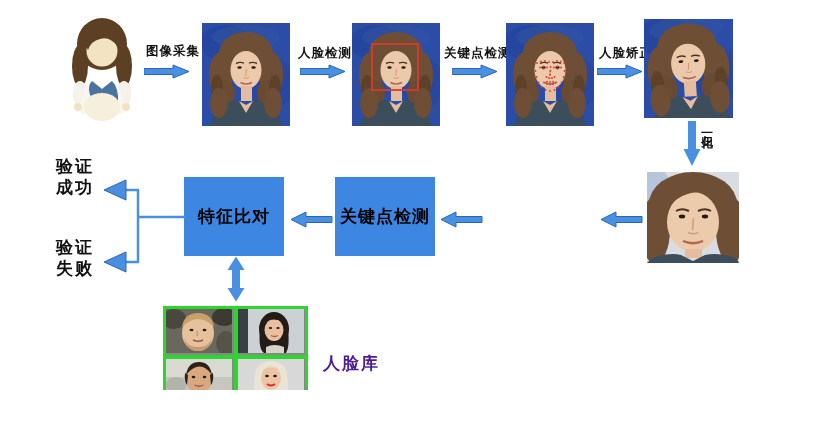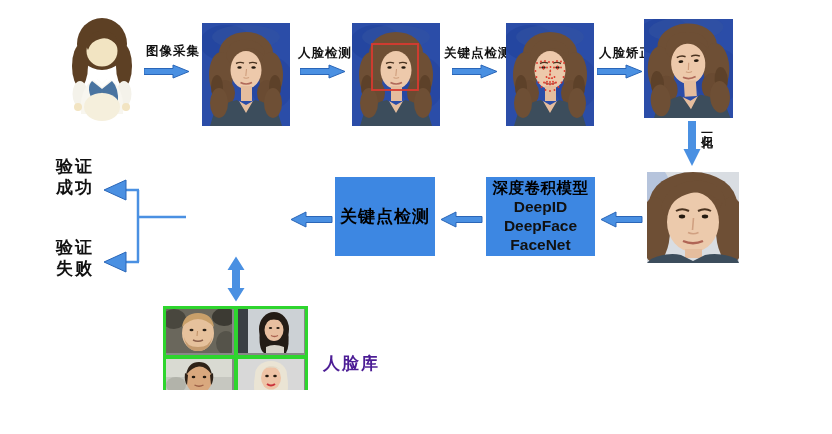--- a/index.html
+++ b/index.html
@@ -231,39 +231,36 @@
       <path d="M36,69 Q46,73.5 56,69" stroke="#b06555" stroke-width="2.4" fill="none"></path>
       <rect x="38" y="77" width="17" height="9" fill="#e5bd9e"></rect>
       <path d="M0,91 L4,87 Q20,80 34,83 L46,89 L58,83 Q74,80 90,87 L92,91 Z" fill="#3c4d5c"></path>
     </svg>
   </div>
 
   <svg class="abs" style="left:599px; top:211px;" width="44" height="17" viewBox="0 0 44 17">
       <use href="#arrow-l"></use>
     </svg>
 
-  <div class="flow-box" style="left:486px; top:177px; width:109px; height:79px;">
-    <div class="model-title">深度卷积模型</div>
-    <div class="model-name">DeepID</div>
-    <div class="model-name">DeepFace</div>
-    <div class="model-name">FaceNet</div>
-  </div>
 
   <svg class="abs" style="left:439px; top:211px;" width="44" height="17" viewBox="0 0 44 17">
       <use href="#arrow-l"></use>
     </svg>
 
   <div class="flow-box" style="left:335px; top:177px; width:100px; height:79px;">
     <div class="cn">关键点检测</div>
   </div>
 
   <svg class="abs" style="left:289px; top:211px;" width="44" height="17" viewBox="0 0 44 17">
       <use href="#arrow-l"></use>
     </svg>
 
+  <div class="flow-box" style="left:184px; top:177px; width:100px; height:79px;">
+    <div class="cn">特征比对</div>
+  </div>
 
   <svg class="abs" style="left:100px; top:178px;" width="86" height="100" viewBox="0 0 86 100">
     <polyline points="38,12 38,84" fill="none" stroke="#4a90e2" stroke-width="2.5"></polyline>
     <line x1="38" y1="39" x2="86" y2="39" stroke="#4a90e2" stroke-width="2.5"></line>
     <line x1="25" y1="12" x2="39" y2="12" stroke="#4a90e2" stroke-width="2.5"></line>
     <line x1="25" y1="84" x2="39" y2="84" stroke="#4a90e2" stroke-width="2.5"></line>
     <polygon points="4,12 26,2 26,22" fill="#4a90e2" stroke="#2a66b8" stroke-width="1"></polygon>
     <polygon points="4,84 26,74 26,94" fill="#4a90e2" stroke="#2a66b8" stroke-width="1"></polygon>
   </svg>
 

